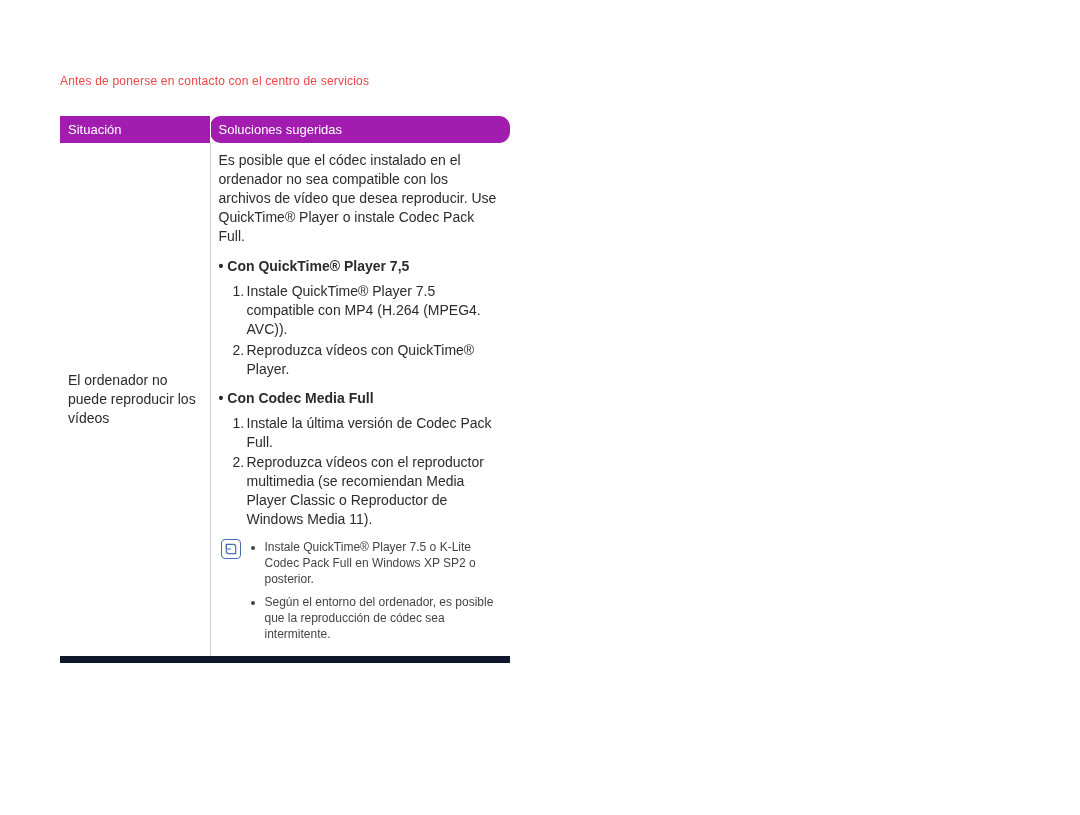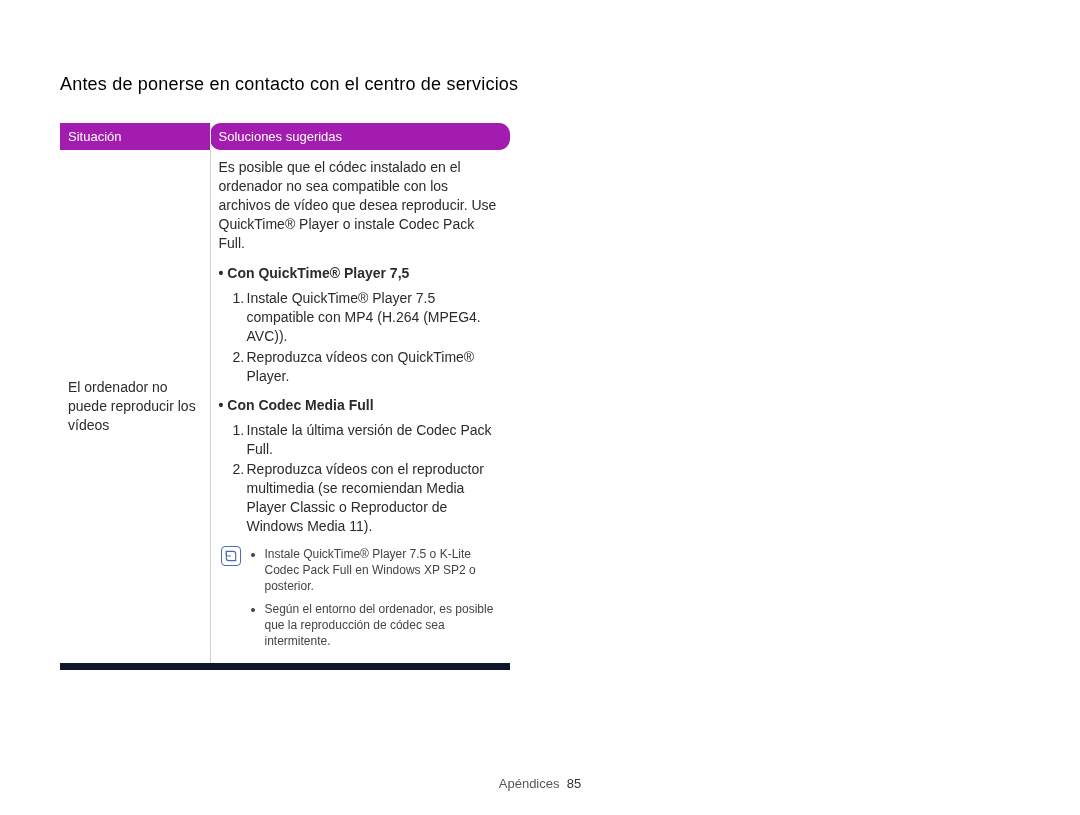--- a/index.html
+++ b/index.html
@@ -1,18 +1,18 @@
 <!DOCTYPE html>
 <html><head>
 <meta charset="utf-8">
 <style>
   * { box-sizing: border-box; margin: 0; padding: 0; }
   html, body { width: 1080px; height: 815px; background: #ffffff; font-family: Arial, Helvetica, sans-serif; color: #333; }
   .page { padding: 74px 60px 30px 60px; position: relative; height: 100%; }
-  .page-title { font-size: 18px; font-weight: 300; color: #000000; letter-spacing: 0.2px; margin-bottom: 28px; }
+  .page-title { font-size: 12px; font-weight: 300; color: #ef4444; letter-spacing: 0.2px; margin-bottom: 28px; }
   .table { border-collapse: collapse; width: 450px; }
   .table th { background: #a21caf; color: #ffffff; font-weight: 400; font-size: 13px; text-align: left; padding: 6px 8px; }
   .table th.col1 { width: 150px; border-right: 1px solid #ffffff; }
   .table th.col2 { width: 300px; border-radius: 11px; }
   .table td { vertical-align: middle; font-size: 14px; color: #2b2b2b; padding: 8px 8px 8px 8px; line-height: 1.35; }
   .table td.col1 { border-right: 1px solid #cfcfcf; vertical-align: middle; }
   .table tbody tr td { border-bottom: 7px solid #0f172a; }
   .sol-block { font-size: 14px; }
   .sol-block p { margin-bottom: 12px; }
   .sol-block .bullet-head { font-weight: 700; font-size: 14px; margin-top: 10px; margin-bottom: 6px; }
@@ -72,18 +72,14 @@
                 <li>Según el entorno del ordenador, es posible que la reproducción de códec sea intermitente.</li>
               </ul>
             </div>
 
           </div>
         </td>
       </tr>
     </tbody>
   </table>
 
-  <div class="footer">
-    <span>Apéndices</span>
-    &nbsp;<span class="pnum">85</span>
-  </div>
 
 </div>
 
 </body></html>

